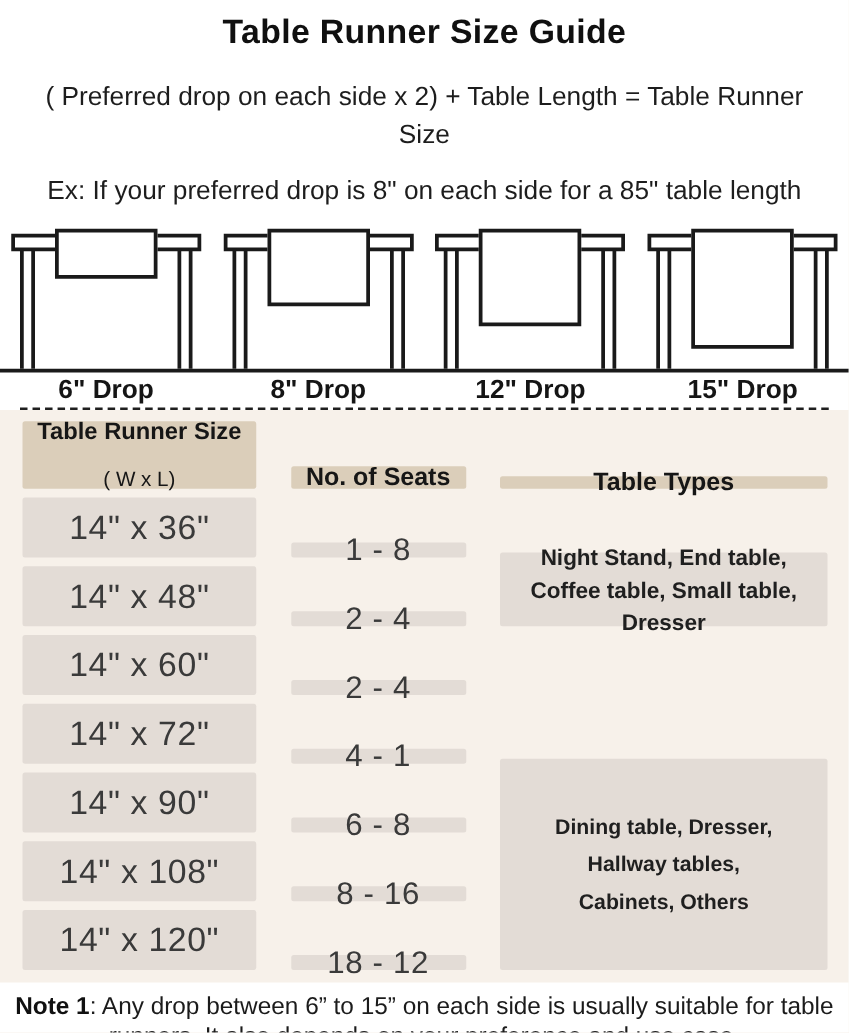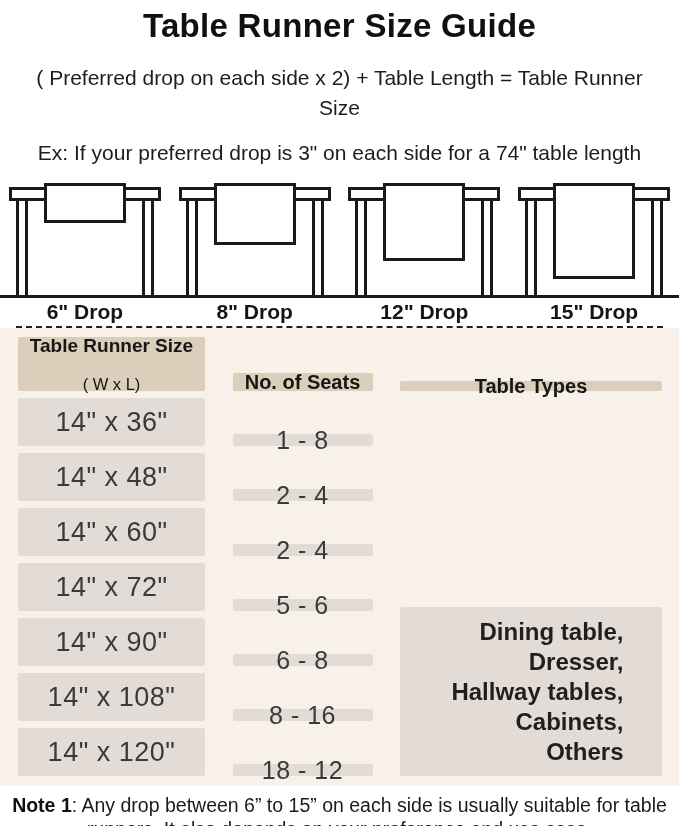--- a/index.html
+++ b/index.html
@@ -7,21 +7,21 @@
     width:679px;height:826px;
     background:#ffffff;
     font-family:"Liberation Sans", sans-serif;
     color:var(--text,#1e1e1e);
     overflow:hidden;
   }
   
   .header-block{padding-top:3px;}
   h1.title{
     margin:0 0 7px 0;
-    font-size:33px;line-height:45px;
+    font-size:27px;line-height:45px;
     font-weight:800;letter-spacing:.3px;
     text-align:center;color:#101010;
   }
   .sub{
     margin:15px;text-align:center;
     font-size:21px;line-height:30px;color:#1d1d1d;
   }
   
   .illustration-strip{display:flex;height:112px;margin-top:1px;}
   .table-unit{flex:1;display:flex;justify-content:center;}
@@ -73,39 +73,39 @@
   .hdr-sub{font-size:16.5px;font-weight:400;line-height:19px;}
   .hdr-single{font-size:20px;font-weight:700;}
   .size-cell{font-size:27px;color:#3a3a3a;letter-spacing:.5px;}
   .seats-cell{font-size:25px;color:#3a3a3a;letter-spacing:.5px;}
   .types-cell{font-weight:700;color:#1f1f1f;}
   .types-cell span{display:block;}
   .types-a{font-size:18px;line-height:26px;}
   .types-a span{max-width:235px;}
   .types-b{font-size:18px;line-height:24px;}
   .types-b span{max-width:245px;}
-  .types-c{font-size:24px;line-height:30px;text-align:right;}
+  .types-c{font-size:17px;line-height:30px;}
   .types-c span{max-width:185px;}
   .c1{grid-column:1;} .c2{grid-column:2;margin-top:36px;} .c3{grid-column:3;margin-top:44px;}
   .rh{grid-row:1;gap:18px;} .r1{grid-row:2;} .r2{grid-row:3;} .r3{grid-row:4;}
   .r4{grid-row:5;} .r5{grid-row:6;} .r6{grid-row:7;} .r7{grid-row:8;}
   .span12{grid-row:2 / span 2;}
   .span47{grid-row:5 / span 4;}
   
   .notes{padding:7px 6px 0 6px;}
   .note{margin:0;text-align:center;font-size:19.5px;line-height:24px;color:#1b1b1b;}
   .note b{font-weight:700;color:#111;}
 </style>
 </head>
 <body>
 
 <div class="header-block">
   <h1 class="title">Table Runner Size Guide</h1>
   <p class="sub">( Preferred drop on each side x 2) + Table Length = Table Runner Size</p>
-  <p class="sub">Ex: If your preferred drop is 3" on each side for a 74" table length</p>
+  <p class="sub">Ex: If your preferred drop is 8" on each side for a 85" table length</p>
 </div>
 
 <div class="illustration-strip">
   <div class="table-unit">
     <div class="table-drawing t1">
       <div class="tabletop"></div>
       <div class="leg leg-left"></div>
       <div class="leg leg-right"></div>
       <div class="runner"></div>
     </div>
@@ -158,25 +158,28 @@
   <div class="cell size-cell c1 r2">14" x 48"</div>
   <div class="cell size-cell c1 r3">14" x 60"</div>
   <div class="cell size-cell c1 r4">14" x 72"</div>
   <div class="cell size-cell c1 r5">14" x 90"</div>
   <div class="cell size-cell c1 r6">14" x 108"</div>
   <div class="cell size-cell c1 r7">14" x 120"</div>
 
   <div class="cell seats-cell c2 r1">1 - 8</div>
   <div class="cell seats-cell c2 r2">2 - 4</div>
   <div class="cell seats-cell c2 r3">2 - 4</div>
-  <div class="cell seats-cell c2 r4">5 - 6</div>
+  <div class="cell seats-cell c2 r4">4 - 1</div>
   <div class="cell seats-cell c2 r5">6 - 8</div>
   <div class="cell seats-cell c2 r6">8 - 16</div>
   <div class="cell seats-cell c2 r7">18 - 12</div>
 
+  <div class="cell types-cell types-a c3 span12">
+    <span>Night Stand, End table, Coffee table, Small table, Dresser</span>
+  </div>
   <div class="cell types-cell types-c c3 span47">
     <span>Dining table, Dresser, Hallway tables, Cabinets, Others</span>
   </div>
 </div>
 
 <div class="notes">
   <p class="note"><b>Note 1</b><span>: Any drop between 6” to 15” on each side is usually suitable for table runners. It also depends on your preference and use case.</span></p>
   <p class="note"><b>Note 2</b><span>: Measure your table, and select right size before ordering.</span></p>
 </div>
 

